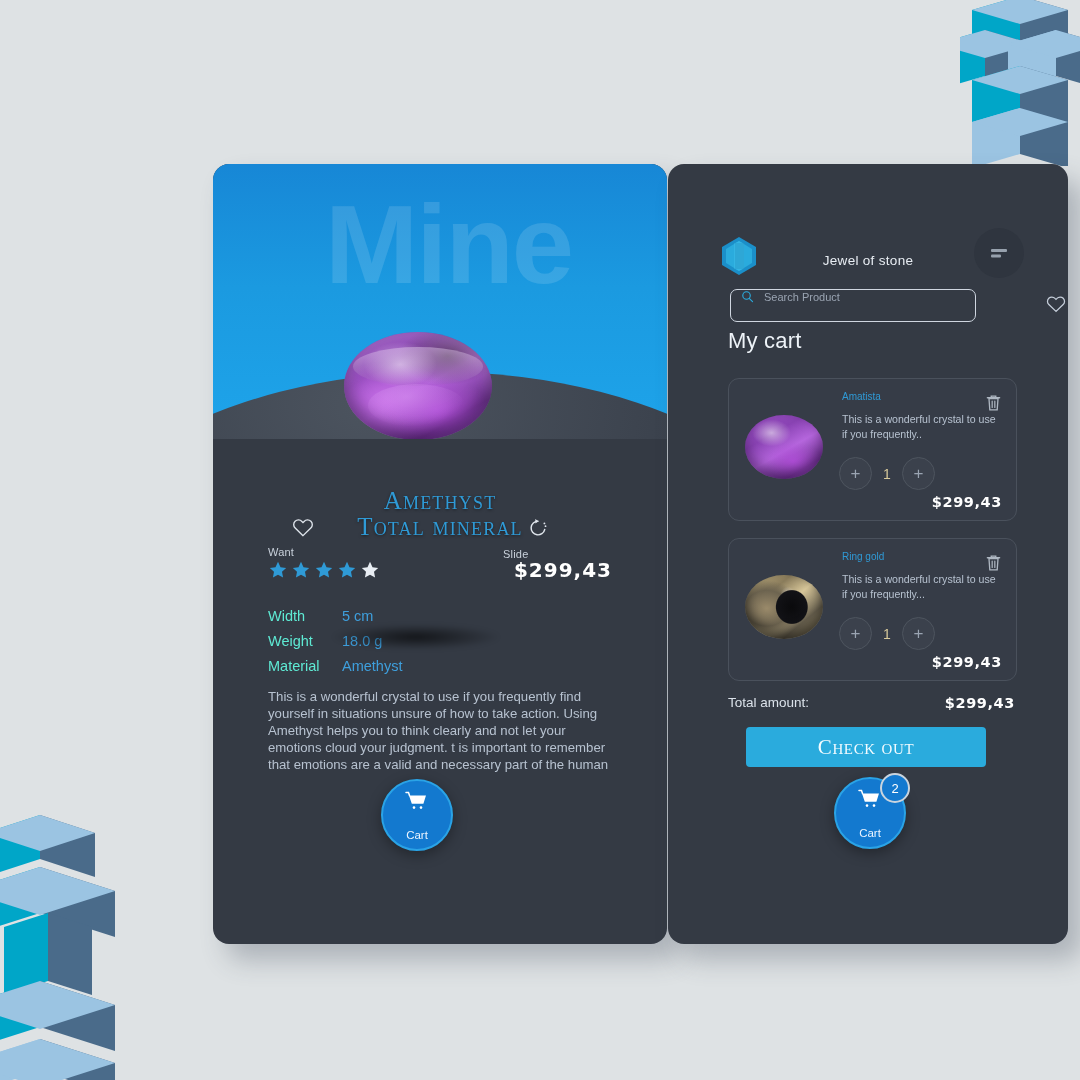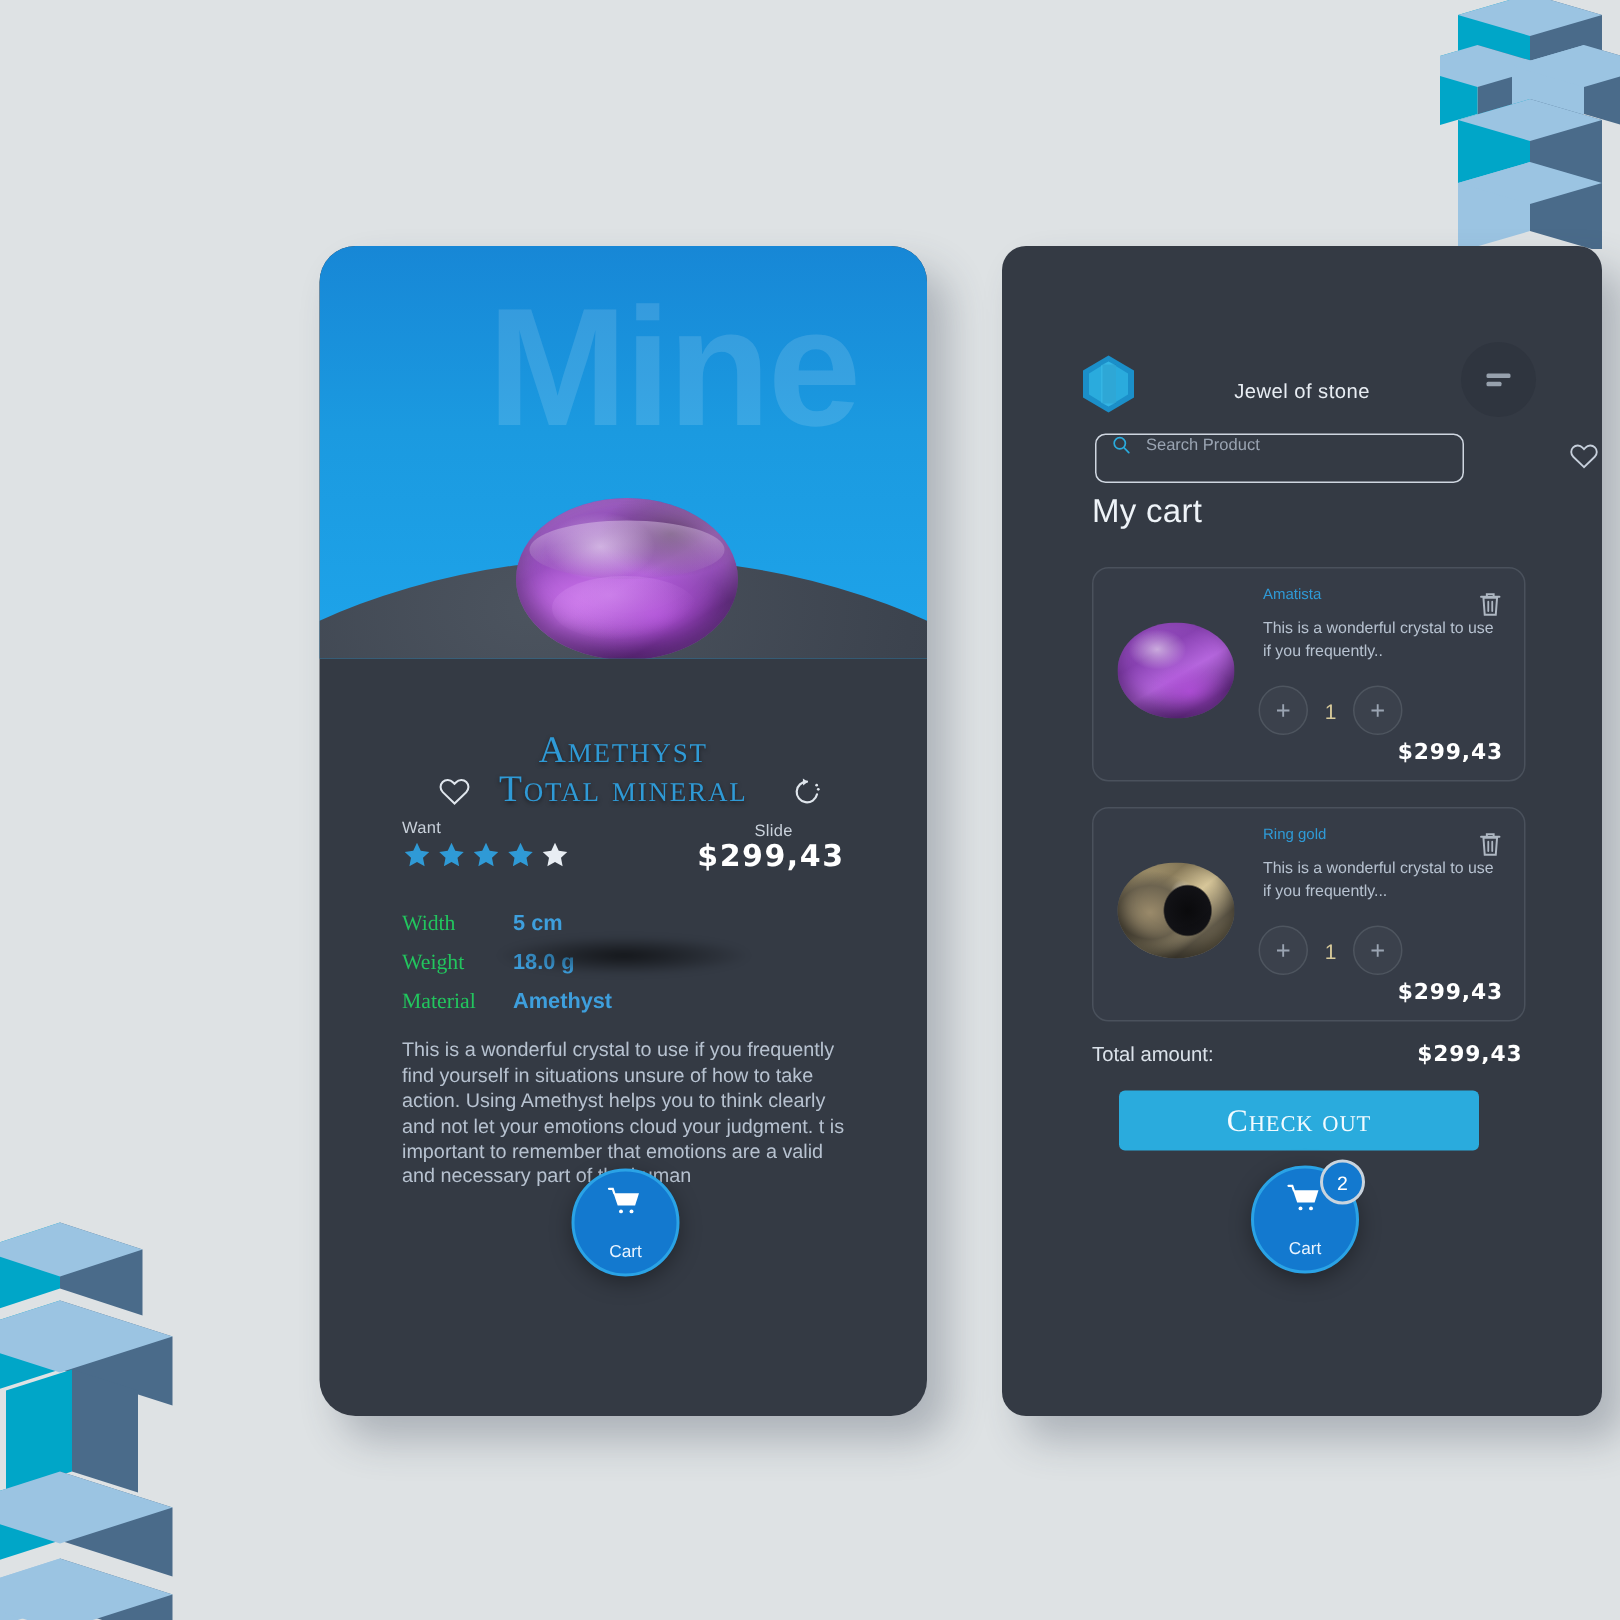--- a/index.html
+++ b/index.html
@@ -16,21 +16,21 @@
   .iso-bl{left:0;bottom:0;width:125px;height:275px;}
 
   
   .phone{
     position:absolute;
     background:#343a44;
     border-radius:16px;
     overflow:hidden;
     box-shadow:14px 16px 26px rgba(60,70,85,.30);
   }
-  #phone-product{left:213px;top:164px;width:405px;height:780px;border-radius:24px;}
+  #phone-product{left:213px;top:164px;width:454px;height:780px;}
   #phone-cart{left:668px;top:164px;width:400px;height:780px;}
 
   
   .hero{
     position:absolute;left:0;top:0;width:100%;height:275px;
     background:linear-gradient(180deg,#1787d6 0%,#1b9ae0 45%,#1ea4ea 100%);
     overflow:hidden;
   }
   .hero-word{
     position:absolute;left:112px;top:16px;
@@ -91,22 +91,22 @@
     display:flex;align-items:center;justify-content:space-between;
     margin:18px 55px 0 55px;
   }
   .stars{display:flex;gap:3px;}
   .price{
     color:#fff;font-size:20px;font-weight:700;letter-spacing:1px;
     font-family:"DejaVu Sans", sans-serif;
   }
   .specs{margin:26px 0 0 55px;}
   .spec{display:flex;font-size:14.5px;margin-bottom:9px;}
-  .spec-k{color:#22c55e;width:74px;font-family:Liberation Serif, serif;}
-  .spec-v{color:#3e9fdd;font-weight:bold;}
+  .spec-k{color:#5eead4;width:74px;}
+  .spec-v{color:#3e9fdd;}
   .desc{
     margin:15px 55px 0 55px;
     color:#b7c2d0;font-size:13.2px;line-height:1.28;
   }
 
   
   .fab{
     position:absolute;width:68px;height:68px;border-radius:50%;
     background:#1379cf;border:2px solid #2aa3e6;
     display:flex;flex-direction:column;align-items:center;justify-content:center;

